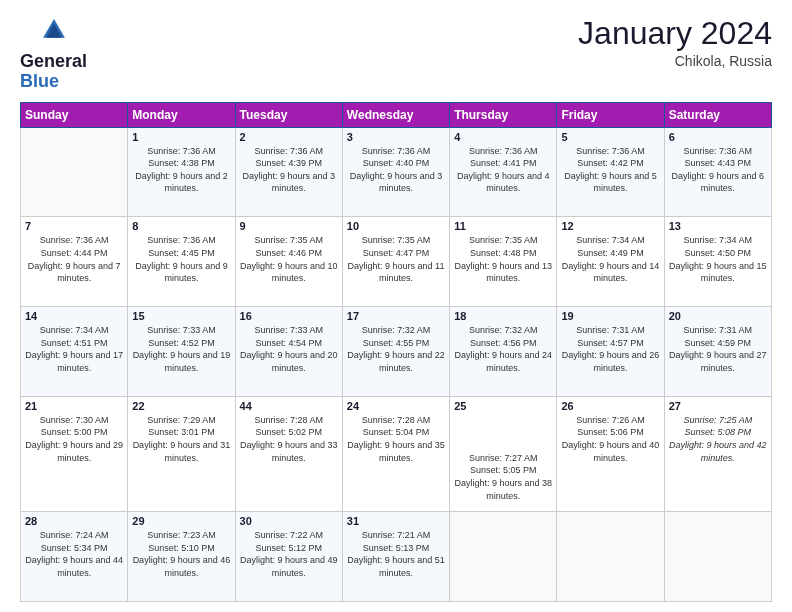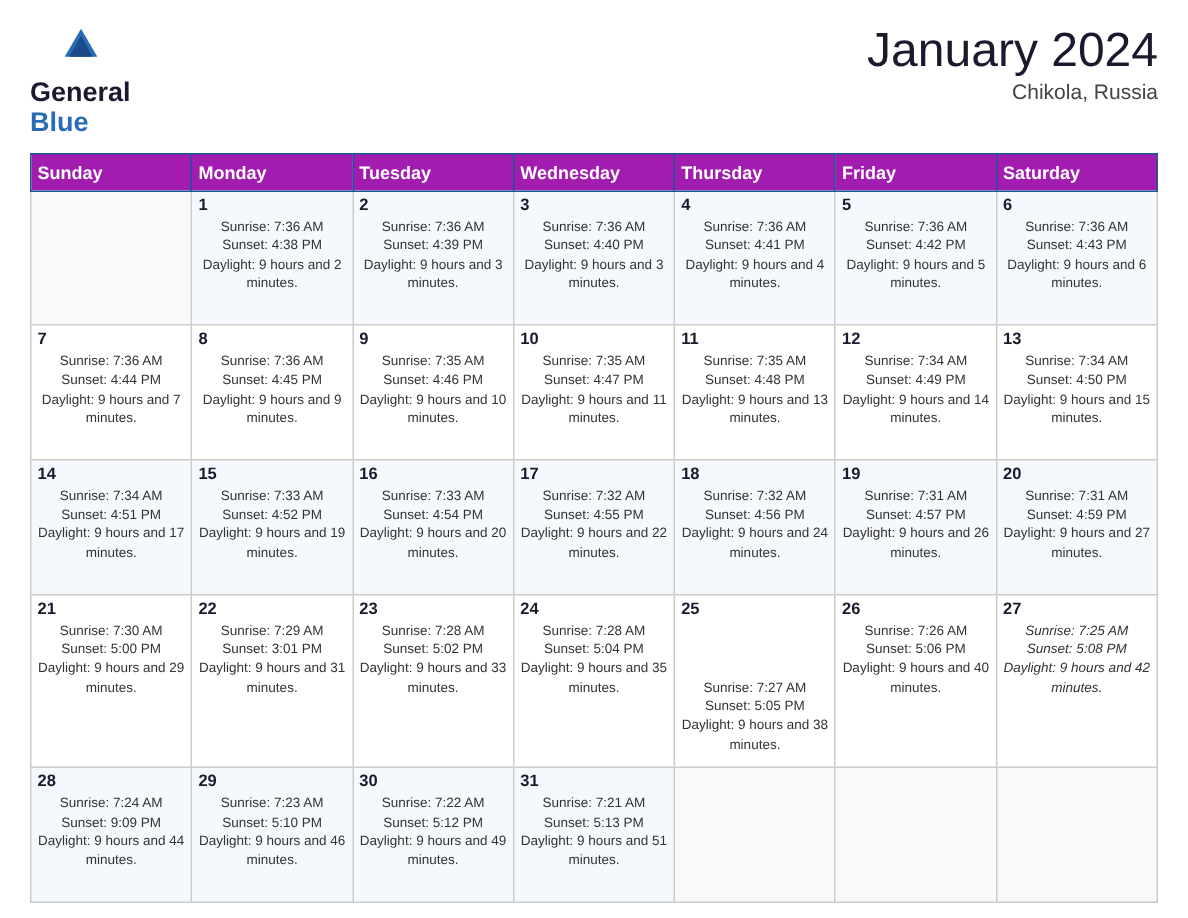--- a/index.html
+++ b/index.html
@@ -271,21 +271,21 @@
 Sunset: 5:00 PM
 Daylight: 9 hours and 29 minutes.</div>
           </td>
           <td>
             <span class="day-num">22</span>
             <div class="day-info" style="white-space: pre-line;">Sunrise: 7:29 AM
 Sunset: 3:01 PM
 Daylight: 9 hours and 31 minutes.</div>
           </td>
           <td>
-            <span class="day-num">23</span>
+            <span class="day-num">44</span>
             <div class="day-info" style="white-space: pre-line;">Sunrise: 7:28 AM
 Sunset: 5:02 PM
 Daylight: 9 hours and 33 minutes.</div>
           </td>
           <td>
             <span class="day-num">24</span>
             <div class="day-info" style="white-space: pre-line;">Sunrise: 7:28 AM
 Sunset: 5:04 PM
 Daylight: 9 hours and 35 minutes.</div>
           </td>
@@ -305,21 +305,21 @@
             <span class="day-num">27</span>
             <div class="day-info" style="white-space: pre-line; font-style: italic;">Sunrise: 7:25 AM
 Sunset: 5:08 PM
 Daylight: 9 hours and 42 minutes.</div>
           </td>
         </tr>
         <tr>
           <td>
             <span class="day-num">28</span>
             <div class="day-info" style="white-space: pre-line;">Sunrise: 7:24 AM
-Sunset: 9:09 PM
+Sunset: 5:34 PM
 Daylight: 9 hours and 44 minutes.</div>
           </td>
           <td>
             <span class="day-num">29</span>
             <div class="day-info" style="white-space: pre-line;">Sunrise: 7:23 AM
 Sunset: 5:10 PM
 Daylight: 9 hours and 46 minutes.</div>
           </td>
           <td>
             <span class="day-num">30</span>

